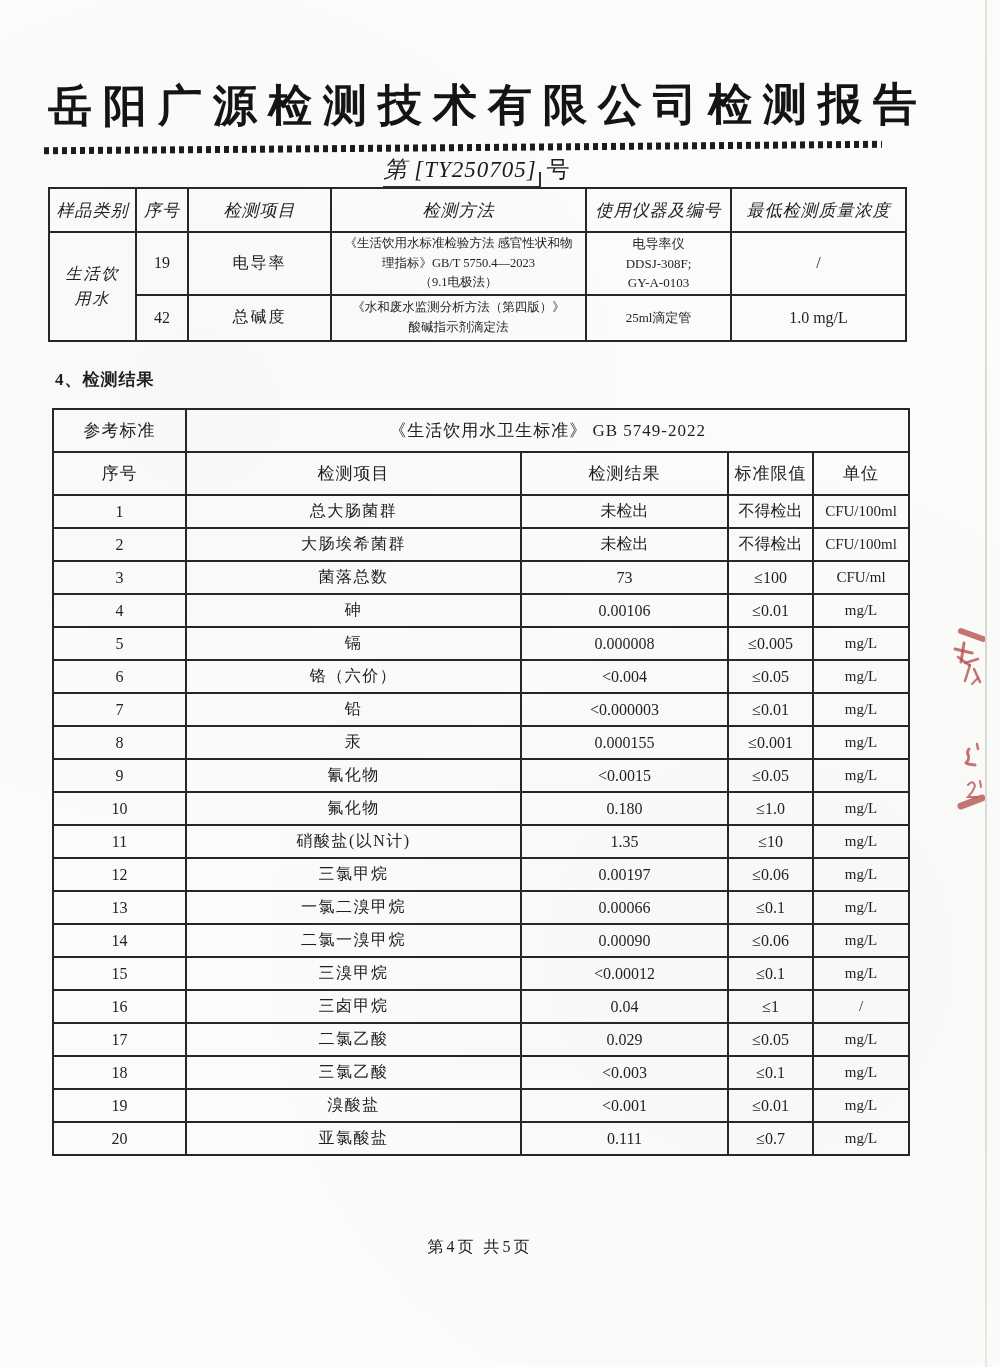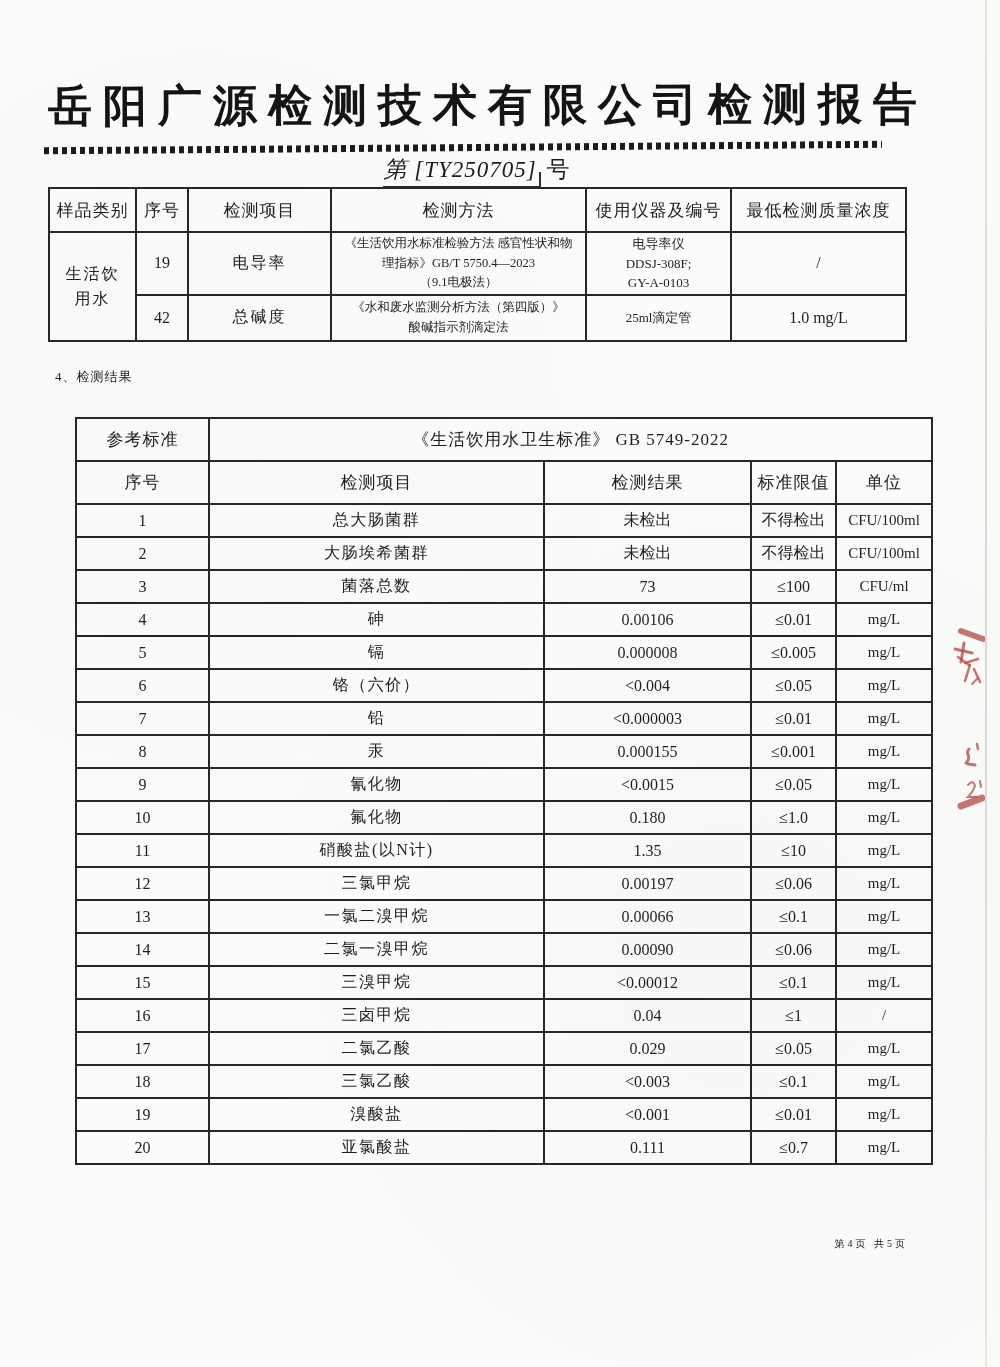--- a/index.html
+++ b/index.html
@@ -65,49 +65,49 @@
   }
   td, th {
     border: 2px solid #272727;
     text-align: center;
     vertical-align: middle;
     font-weight: normal;
     padding: 1px 2px;
     overflow: hidden;
   }
   .method-table { left: 48px; top: 187px; width: 857px; }
-  .method-table th { font-size: 17px; letter-spacing: 1px; }
+  .method-table th { font-size: 17px; letter-spacing: 1px; font-style: italic; }
   .method-table td { font-size: 16px; }
   .method-table .hdr-row { height: 44px; }
   .method-table .row-41 { height: 60px; }
   .method-table .row-42 { height: 46px; margin-left: 40px; }
-  .sample-type-cell { font-size: 17px; letter-spacing: 2px; line-height: 1.6; padding: 12px 8px; }
+  .sample-type-cell { font-size: 17px; letter-spacing: 2px; line-height: 1.6; padding: 12px 8px; font-style: italic; }
   .method-lines div { font-size: 12.5px; line-height: 1.55; white-space: nowrap; }
   .instr-lines div { font-size: 13px; line-height: 1.5; }
   .item-cell { letter-spacing: 2px; }
   .minconc-cell { font-size: 17px; }
   
   .section-label {
     position: absolute; left: 55px; top: 368px;
-    font-size: 13px; letter-spacing: 1px;
-  }
-  
-  .result-table { left: 52px; top: 417px; width: 856px; margin-left: 23px; }
+    font-size: 17px; letter-spacing: 1px; font-weight: bold;
+  }
+  
+  .result-table { left: 52px; top: 408px; width: 856px; }
   .result-table .ref-row { height: 43px; }
   .result-table .ref-row td { font-size: 17px; letter-spacing: 1px; }
   .result-table .hdr-row { height: 43px; }
   .result-table th { font-size: 17px; letter-spacing: 1px; }
   .result-table .data-row { height: 33px; }
   .result-table .data-row td { font-size: 16px; }
   .result-table .data-row td:nth-child(2) { letter-spacing: 1.5px; }
   .result-table .data-row td:nth-child(5) { font-size: 15px; letter-spacing: 0; }
   
   .page-footer {
     position: absolute; left: 52px; top: 1237px; width: 856px;
-    text-align: right; font-size: 10px; letter-spacing: 3px; color: #222;
+    text-align: center; font-size: 16px; letter-spacing: 3px; color: #222;
   }
   
   .stamp-marks { position: absolute; left: 928px; top: 618px; width: 60px; height: 210px; }
 </style>
 </head>
 <body>
 
 <div class="page">
 
   <div class="report-title">岳阳广源检测技术有限公司检测报告</div>

